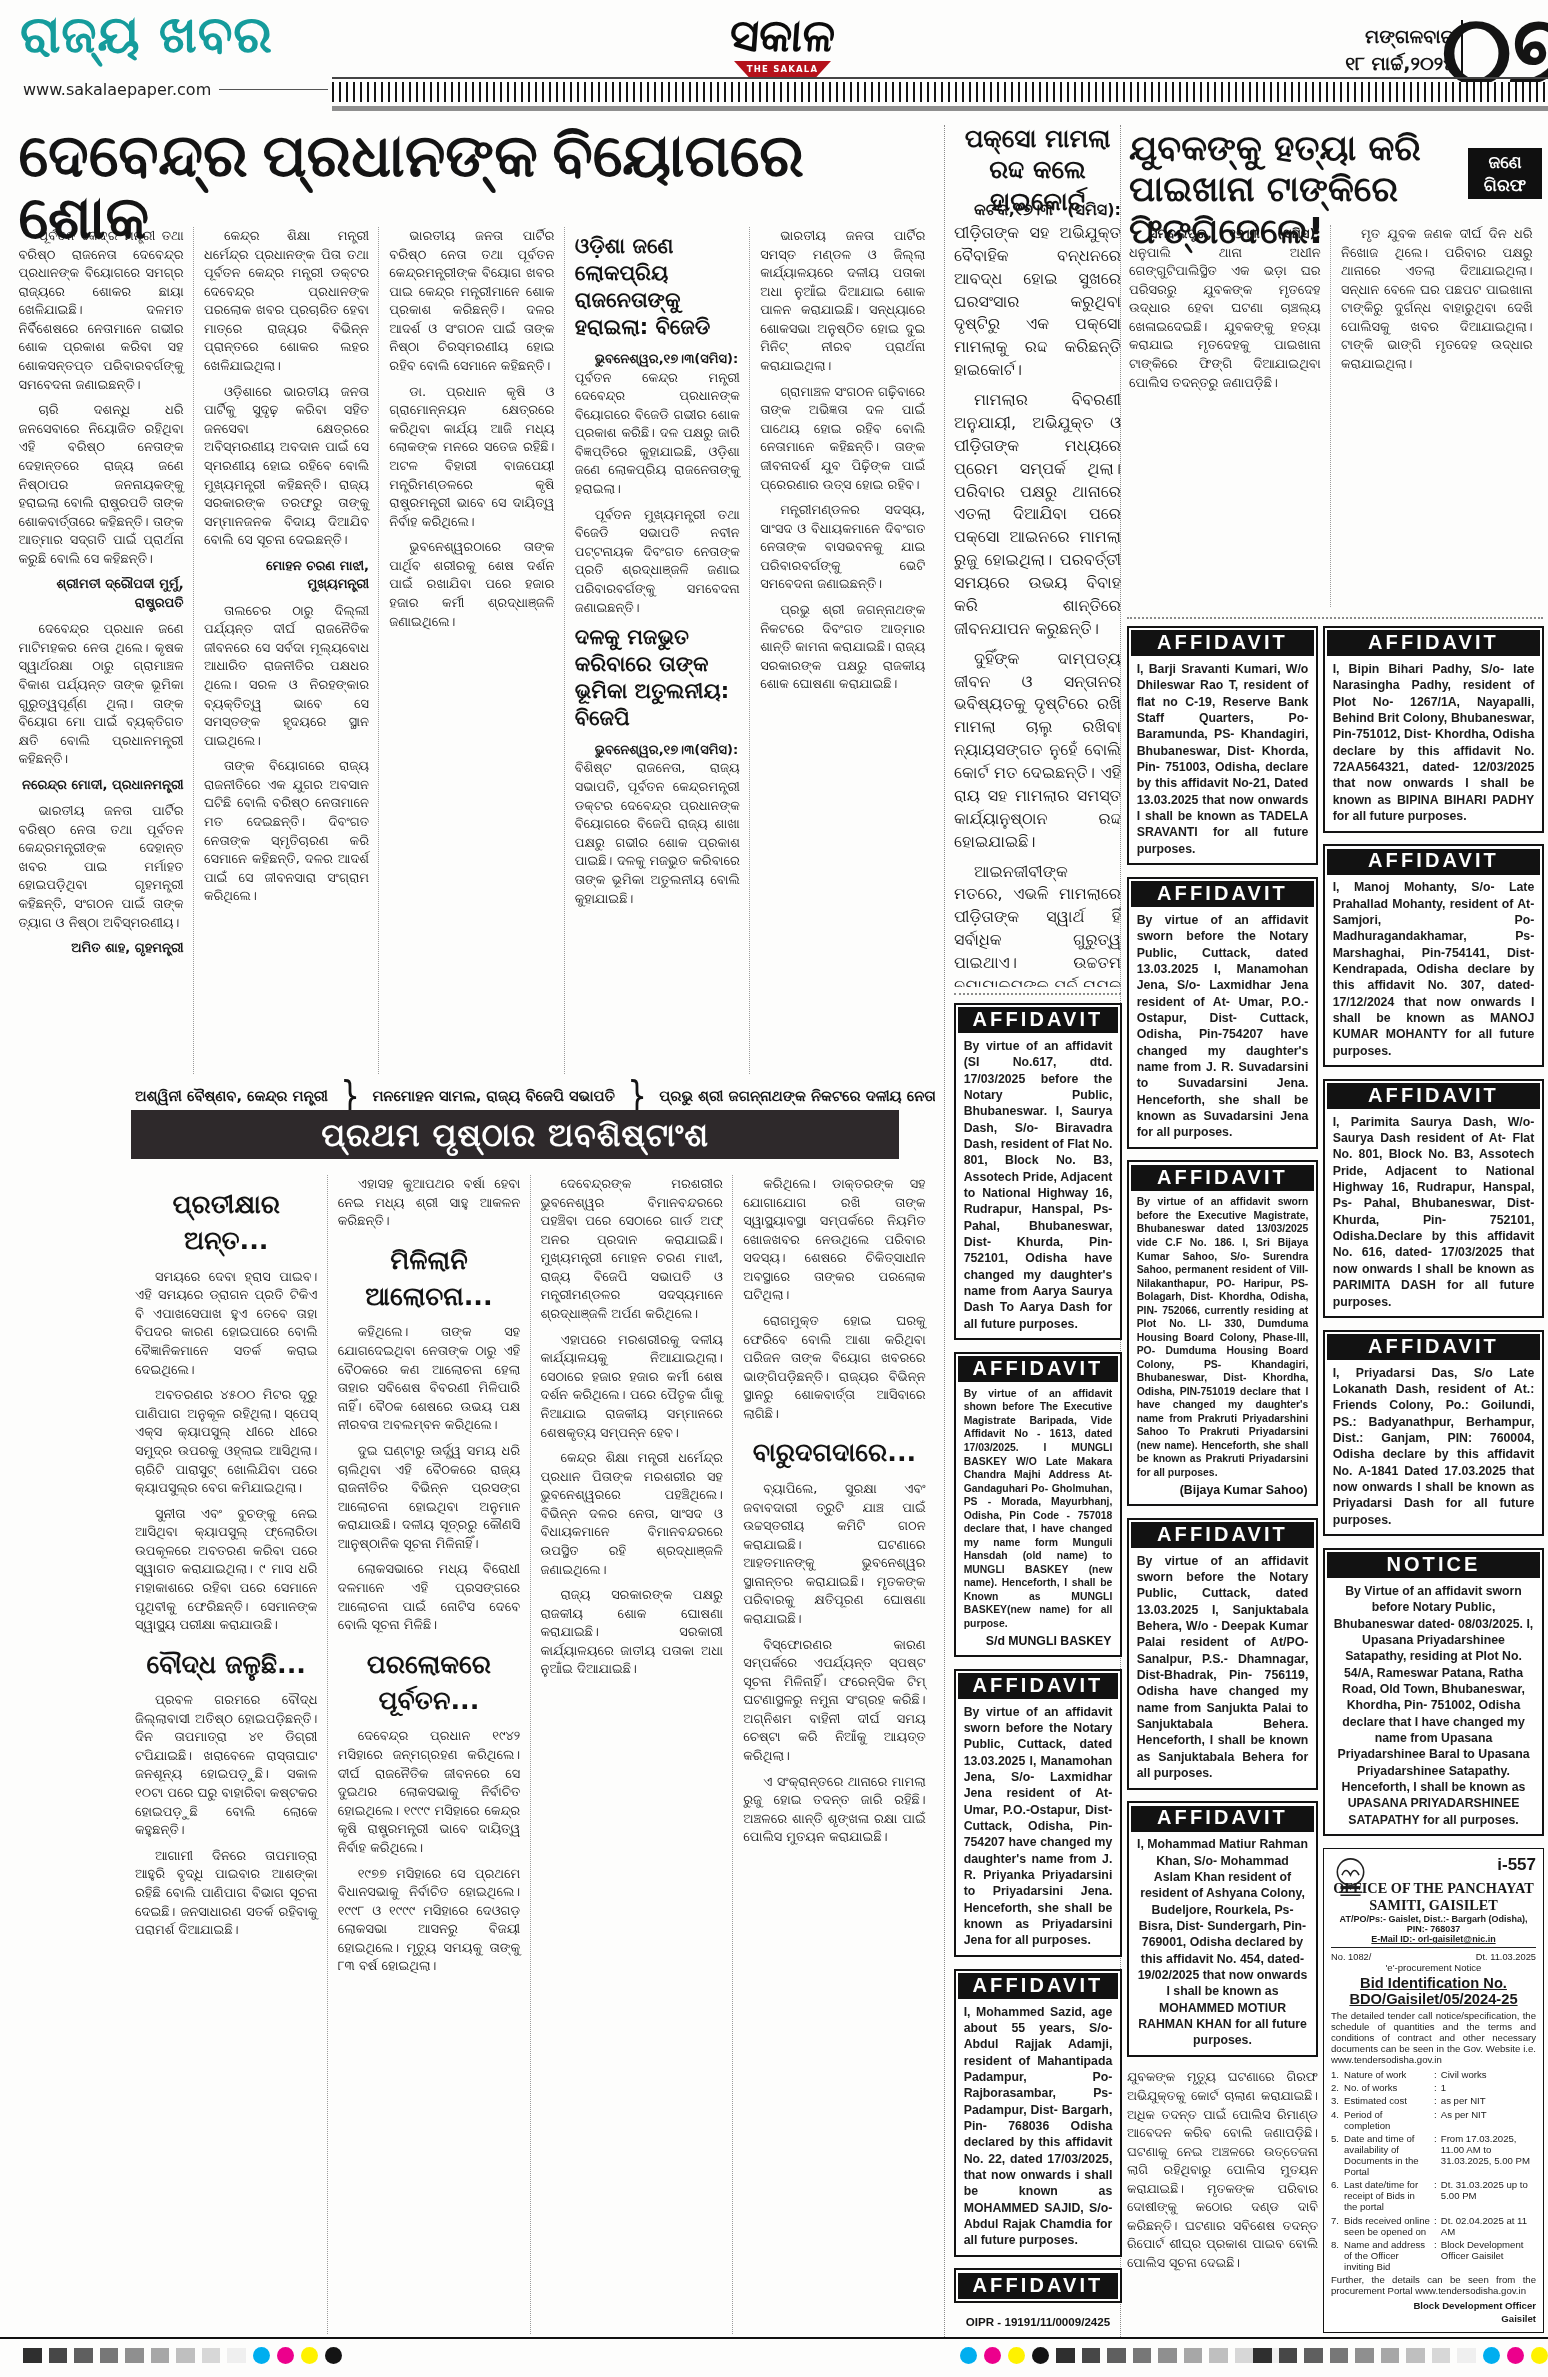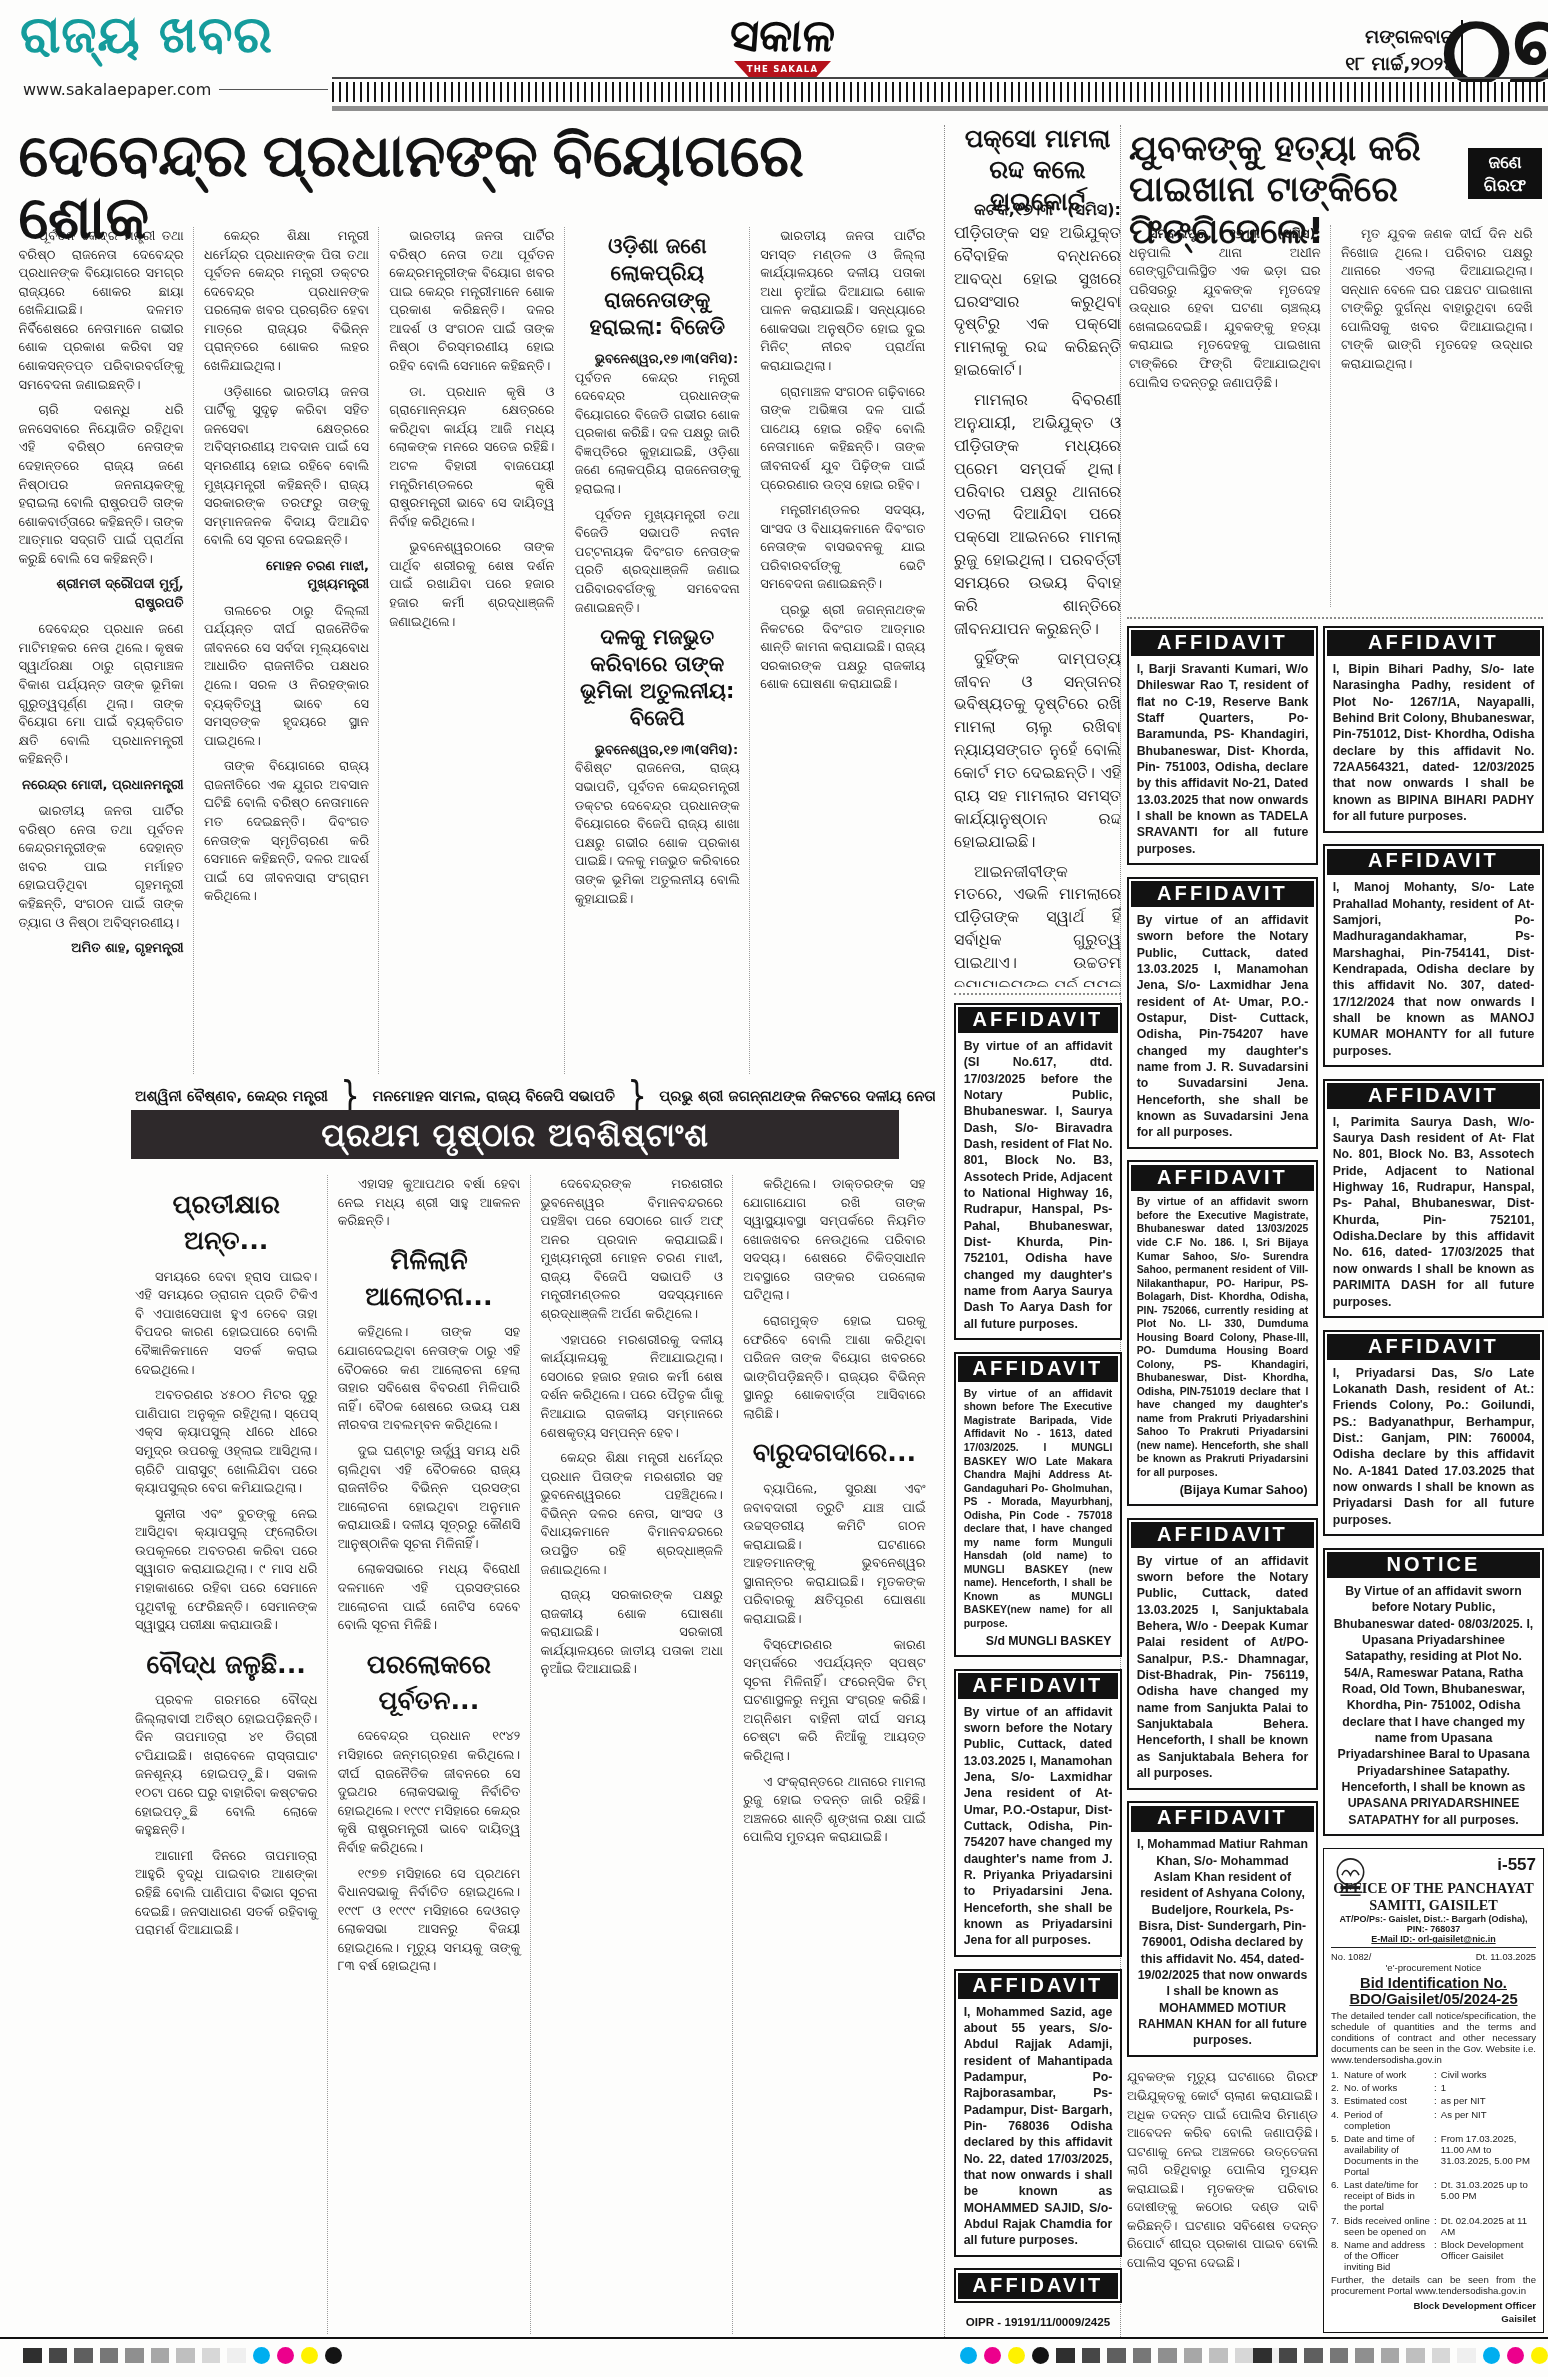--- a/index.html
+++ b/index.html
@@ -22,21 +22,21 @@
   .barcode{position:absolute;left:332px;right:0;top:82px;height:20px;
            background:repeating-linear-gradient(90deg,#151515 0 2.3px,#fff 2.3px 7px);}
   .hdr-rule-gray{position:absolute;left:332px;right:0;top:106px;height:5.4px;background:#8f8f8f;}
   
   .headline1{position:absolute;left:18.5px;top:126px;width:918px;font-size:59px;font-weight:800;line-height:1.05;font-family:Liberation Serif, serif;}
   #main-cols{position:absolute;left:18.5px;top:227px;width:916px;height:847px;display:flex;overflow:hidden;}
   .news-col{flex:1;min-width:0;text-align:justify;font-size:13px;line-height:1.43;overflow:hidden;padding-right:9.3px;}
   .news-col + .news-col{border-left:1.5px dotted #9a9a9a;padding-left:10px;}
   .blk-para{margin:0 0 7px;text-indent:20px;}
   .blk-sig{font-weight:700;text-align:right;margin:0 0 7.7px;}
-  .blk-subhead{font-size:21px;font-weight:800;line-height:1.28;text-align:center;margin:6.2px 0 9.3px;}
+  .blk-subhead{font-size:21px;font-weight:800;line-height:1.28;text-align:left;margin:6.2px 0 9.3px;}
   .blk-head{font-size:25.4px;font-weight:800;text-align:center;margin:10.8px 0 9.3px;}
   #attrib-row{position:absolute;left:135px;top:1078px;width:800px;display:flex;align-items:center;
               font-weight:700;font-size:14.7px;white-space:nowrap;overflow:hidden;}
   .attrib-sep{font-size:31px;font-weight:400;margin:0 12.3px;transform:scaleY(1.3);}
   #banner{position:absolute;left:131px;top:1110px;width:768px;height:49px;background:#2e292b;color:#fff;
           display:flex;align-items:center;justify-content:center;font-size:32px;font-weight:800;letter-spacing:0.8px;}
   #cont-cols{position:absolute;left:135px;top:1175px;width:800px;height:1159px;display:flex;overflow:hidden;}
   
   .vdot{position:absolute;top:125px;bottom:40px;border-left:1.5px dotted #8a8a8a;}
   .hdot{position:absolute;border-top:2.3px dotted #8a8a8a;}

